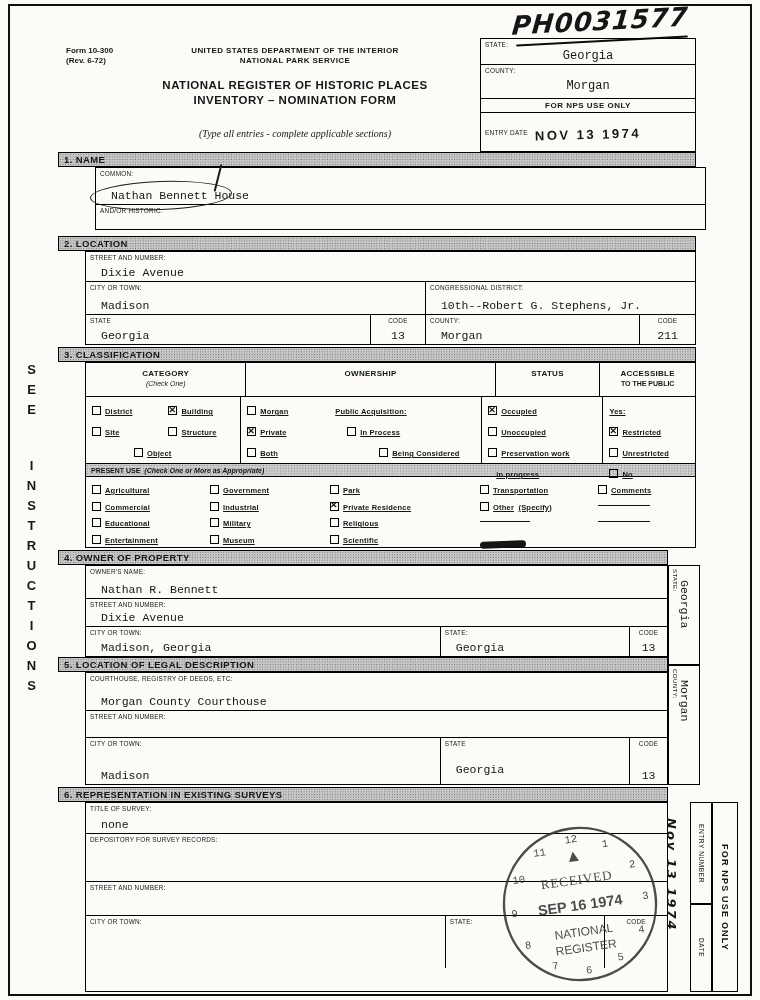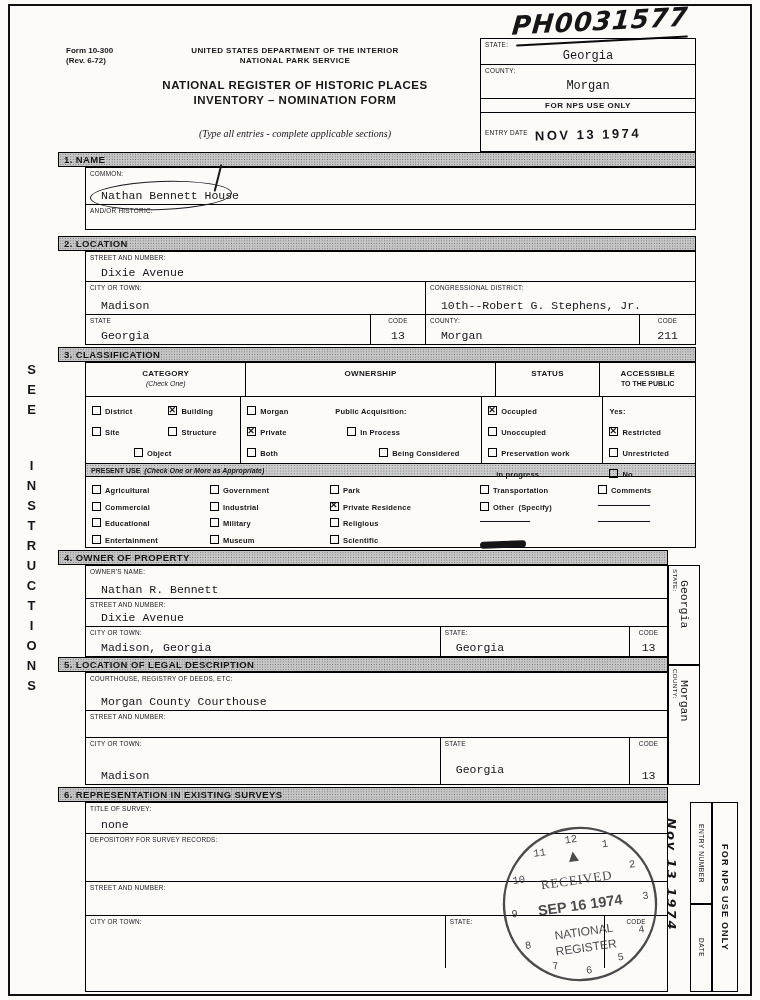--- a/index.html
+++ b/index.html
@@ -23,21 +23,21 @@
   .lbl{position:absolute;top:1.5px;left:4px;font-size:6.4px;letter-spacing:.25px;white-space:nowrap;}
   .lbl.ctr{left:50%;transform:translateX(-50%);}
   .val{position:absolute;bottom:2px;left:15px;font-family:"Liberation Mono","DejaVu Sans Mono",monospace;
        font-size:11.5px;white-space:nowrap;}
   .val.ctr{left:50%;transform:translateX(-50%);}
 
   
   .cb{display:inline-block;width:7px;height:7px;border:1px solid #000;margin-right:4px;
       position:relative;vertical-align:-1px;}
   .cb.checked::after{content:"\2715";position:absolute;left:-1px;top:-2.5px;font-size:9px;font-weight:700;}
-  .cbl{font-size:7.5px;font-weight:bold;letter-spacing:.2px;}
+  .cbl{font-size:7.5px;font-weight:bold;letter-spacing:.2px;text-decoration:underline;}
   .cline{margin:3px 0 0 6px;white-space:nowrap;}
 
   
   .ch{box-sizing:border-box;border-left:1px solid #000;text-align:center;font-size:8px;font-weight:bold;
       padding-top:6px;letter-spacing:.3px;}
   .ch:first-child{border-left:none;}
   .ch .sub{display:block;font-size:7px;font-style:italic;font-weight:normal;margin-top:2px;letter-spacing:0;}
 
   .pubar{box-sizing:border-box;height:14px;border-top:1px solid #000;border-bottom:1px solid #000;
          background-color:#cdcdcd;background-image:radial-gradient(circle,#777 .5px,transparent .65px);
@@ -120,21 +120,21 @@
       <div class="hr-val" style="padding-top:14px;">Morgan</div>
     </div>
     <div class="npsrow" style="height:14px;border-bottom:1px solid #000;box-sizing:border-box;">FOR NPS USE ONLY</div>
     <div style="position:relative;height:38px;">
       <span class="hr-lbl">ENTRY DATE</span>
       <div class="datestamp">NOV 13 1974</div>
     </div>
   </div>
 
   <div class="secbar" style="top:152px;">1. NAME</div>
-  <div class="formbox" style="top:167px;width:611px;height:63px;">
+  <div class="formbox" style="top:167px;width:611px;height:63px;margin-left:10px;">
     <div class="frow" style="height:37px;">
       <span class="lbl">COMMON:</span>
       <span class="val">Nathan Bennett House</span>
     </div>
     <div class="frow last" style="height:24px;">
       <span class="lbl">AND/OR HISTORIC:</span>
     </div>
   </div>
   <div class="hand-circle"></div>
   <div class="hand-tail"></div>

